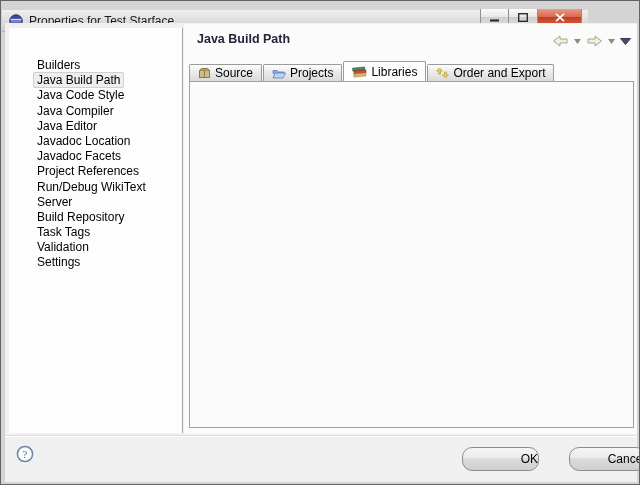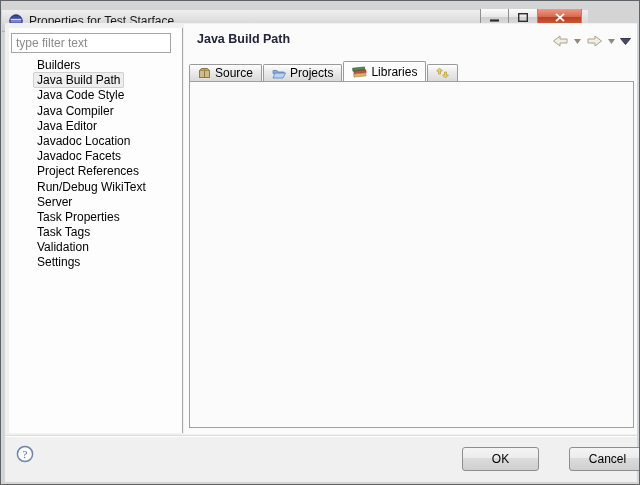--- a/index.html
+++ b/index.html
@@ -78,21 +78,21 @@
           border:1px solid #8e8e8e;border-radius:3px;font-size:11.5px;text-align:center;line-height:21px;
           background:linear-gradient(#f4f4f4,#ececec 45%,#dcdcdc 46%,#cfcfcf);cursor:default;
           white-space:nowrap;overflow:hidden;}
   .action-btn.disabled{background:#f3f3f3;border-color:#b9b9b9;color:#8a8a8a;}
   .action-btn.focused{border-color:#3c7fb1;box-shadow:0 0 2px 1px #9fd0f5;}
   
   .footer-sep{position:absolute;left:4px;top:434px;width:632px;height:1px;background:#dcdcdc;
               border-bottom:1px solid #ffffff;}
   .help-btn{position:absolute;left:15px;top:444px;width:18px;height:18px;display:flex;cursor:default;}
   .dlg-btn{position:absolute;top:446px;width:77px;height:24px;box-sizing:border-box;
-          border:1px solid #8e8e8e;border-radius:3px;font-size:12px;text-align:center;line-height:22px;
+          border:1px solid #8e8e8e;border-radius:10px;font-size:12px;text-align:right;line-height:22px;
           background:linear-gradient(#f4f4f4,#ececec 45%,#dcdcdc 46%,#cfcfcf);cursor:default;}
   .dlg-btn.ok{left:461px;}
   .dlg-btn.cancel{left:568px;}
   u{text-decoration:underline;}
 </style>
 </head>
 <body>
 
 <div class="window">
 
@@ -121,33 +121,32 @@
               <line x1="1" y1="0.8" x2="9" y2="8.2" stroke="#fff" stroke-width="1.8"></line>
               <line x1="9" y1="0.8" x2="1" y2="8.2" stroke="#fff" stroke-width="1.8"></line>
             </svg></span>
         </div>
     </div>
   </div>
 
   <div class="client"></div>
 
   <div class="nav-panel"></div>
-  <input class="filter-input" type="text" placeholder="type filter text" style="">
   <div class="nav-list">
       <div class="nav-item"><span class="nav-label">Builders</span></div>
       <div class="nav-item"><span class="nav-label selected">Java Build Path</span></div>
       <div class="nav-item"><span class="nav-label">Java Code Style</span></div>
       <div class="nav-item"><span class="nav-label">Java Compiler</span></div>
       <div class="nav-item"><span class="nav-label">Java Editor</span></div>
       <div class="nav-item"><span class="nav-label">Javadoc Location</span></div>
       <div class="nav-item"><span class="nav-label">Javadoc Facets</span></div>
       <div class="nav-item"><span class="nav-label">Project References</span></div>
       <div class="nav-item"><span class="nav-label">Run/Debug WikiText</span></div>
       <div class="nav-item"><span class="nav-label">Server</span></div>
-      <div class="nav-item"><span class="nav-label">Task Properties</span></div>
+      <div class="nav-item"><span class="nav-label">Build Repository</span></div>
       <div class="nav-item"><span class="nav-label">Task Tags</span></div>
       <div class="nav-item"><span class="nav-label">Validation</span></div>
       <div class="nav-item"><span class="nav-label">Settings</span></div>
     </div>
 
   <div class="right-panel"></div>
   <div class="page-title">Java Build Path</div>
   <div class="nav-icons">
     <span>
         <svg width="17" height="14" viewBox="0 0 17 14">
@@ -208,20 +207,21 @@
         </span>
         <span>Libraries</span>
       </div>
       <div class="tab">
         <span class="tab-icon">
           <svg width="13" height="12" viewBox="0 0 13 12">
             <path d="M3.5 1l3 3h-2v3h-2V4h-2z" fill="#f0d060" stroke="#b09020" stroke-width="0.6"></path>
             <path d="M9.5 11l-3-3h2V5h2v3h2z" fill="#f0d060" stroke="#b09020" stroke-width="0.6"></path>
           </svg>
         </span>
+        <span>Order and Export</span>
       </div>
     </div>
   <div class="tab-content"></div>
   <div class="tree-label">JARs and class folders on the build pa<u>t</u>h:</div>
 
   <div class="tree-box">
     <div class="tree-rows">
         <div class="tree-row lvl1">
           <span class="tree-icon">
             <svg width="11" height="12" viewBox="0 0 11 12">

